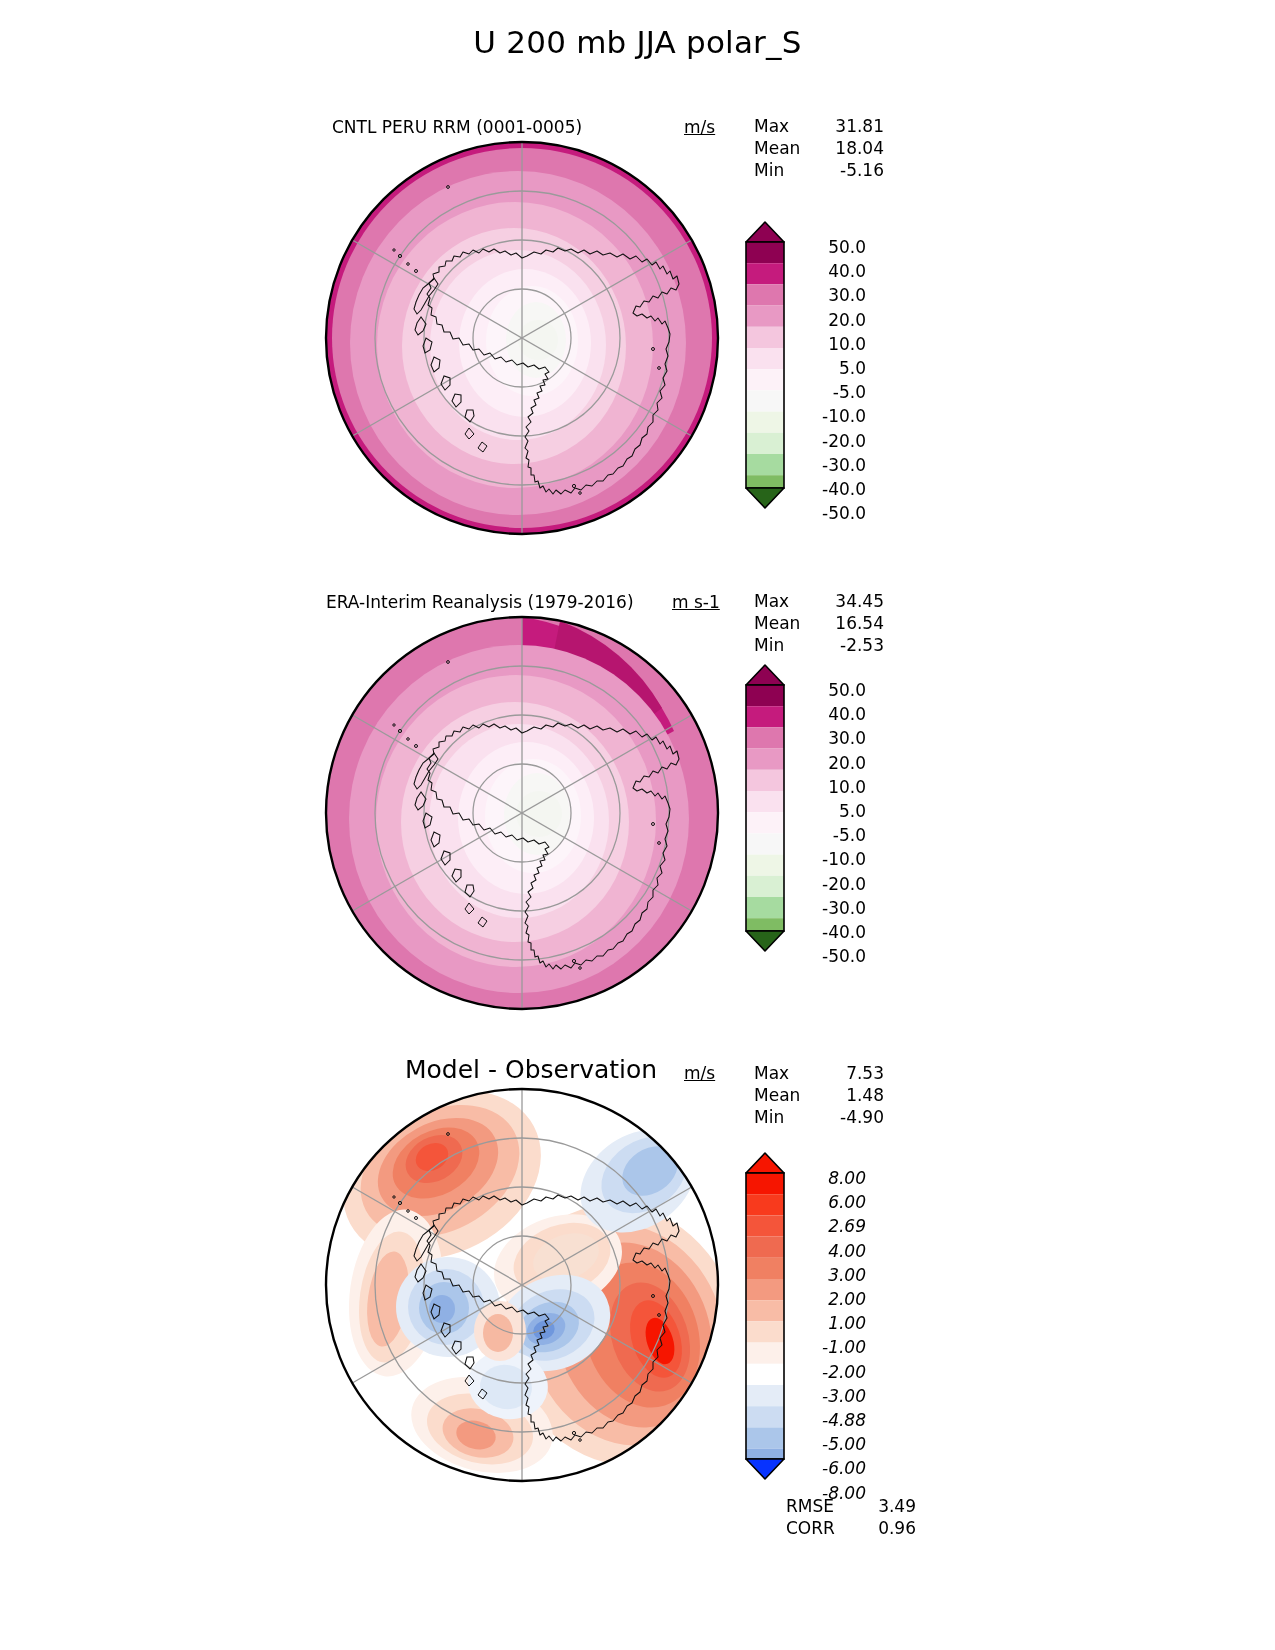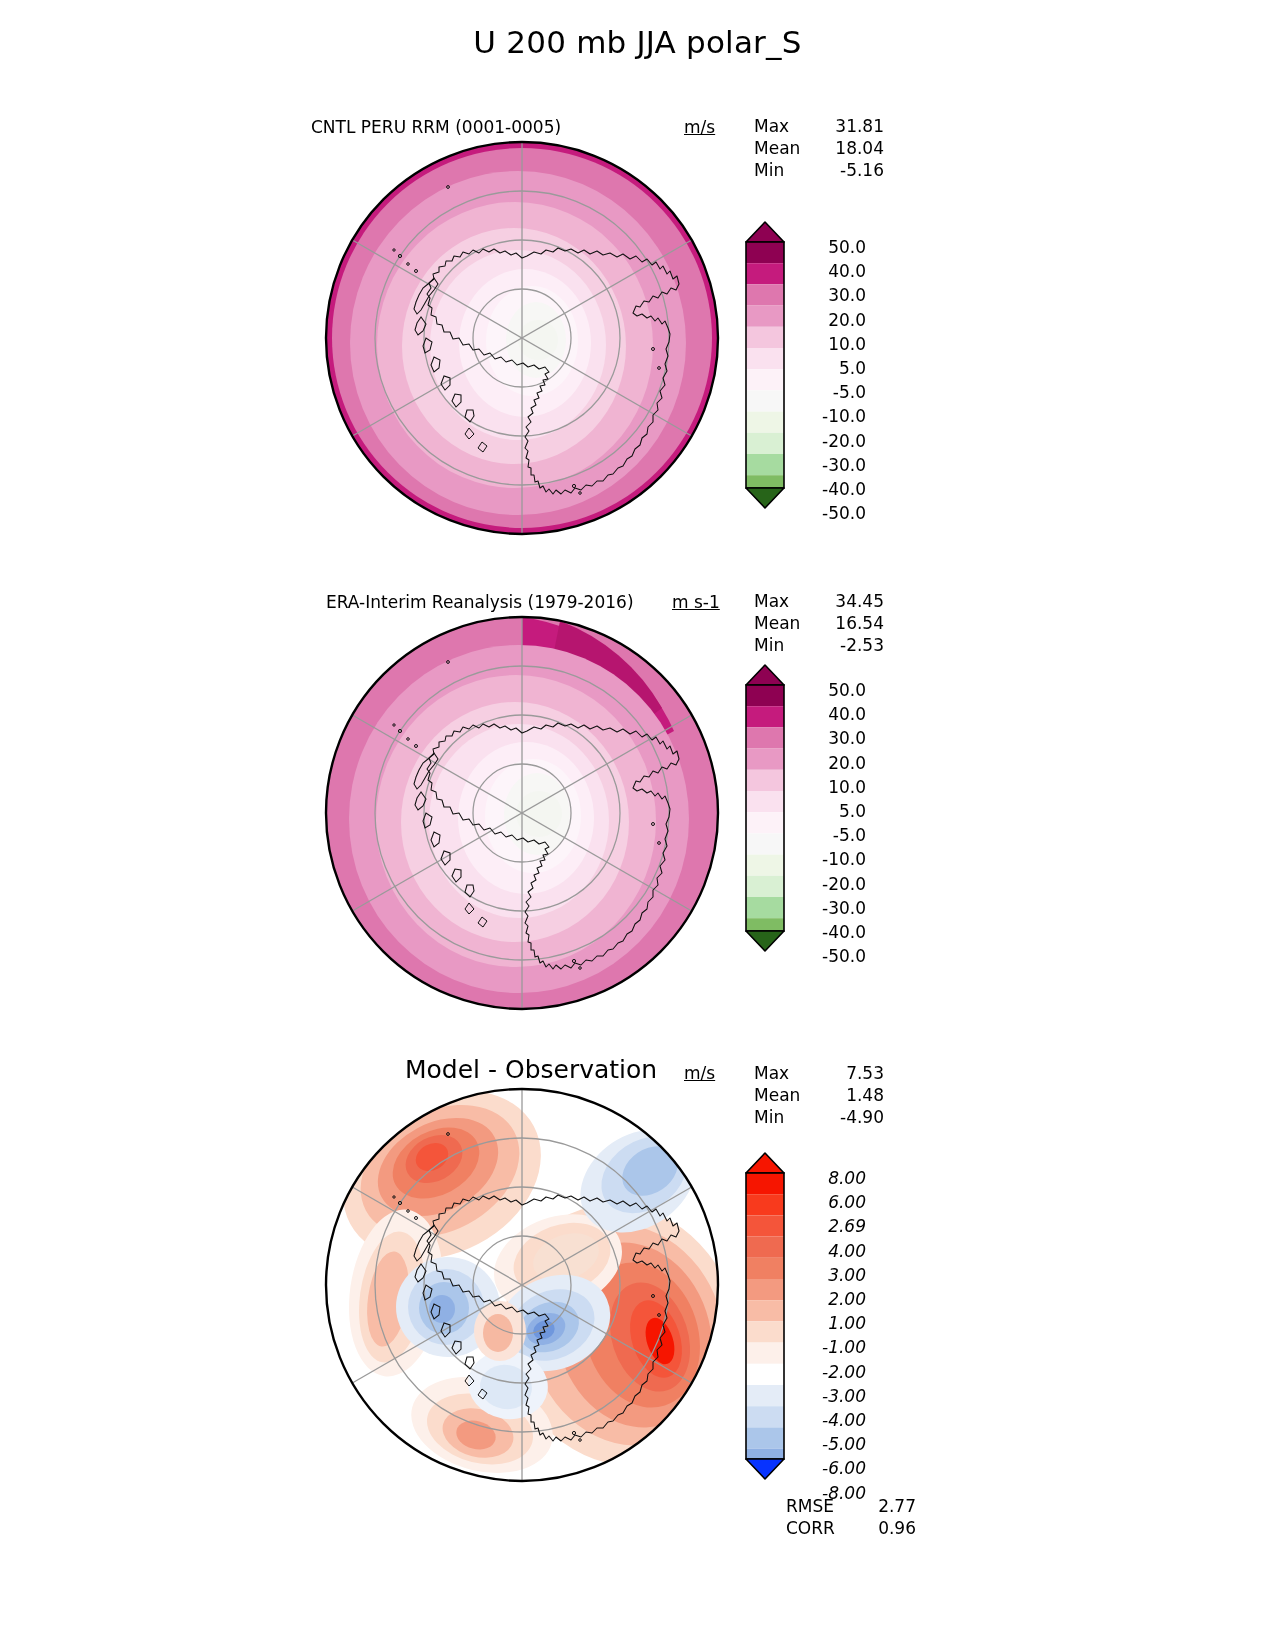--- a/index.html
+++ b/index.html
@@ -8,21 +8,21 @@
   .fig{position:absolute;inset:0;}
   #main-title{position:absolute;left:0;top:24px;width:1275px;text-align:center;
               font-size:31px;letter-spacing:.2px;}
   .panel{position:absolute;left:0;width:1275px;}
   #panel-1{top:110px;}
   #panel-2{top:585px;}
   #panel-3{top:1055px;}
   .panel-head{position:relative;height:34px;}
   .panel-title{position:absolute;font-size:17px;white-space:nowrap;}
   .panel-title.big{font-size:25px;}
-  #panel-1 .panel-title{left:311px;top:7px;}
+  #panel-1 .panel-title{left:332px;top:7px;}
   #panel-2 .panel-title{left:326px;top:7px;}
   #panel-3 .panel-title{left:405px;top:0px;}
   .panel-units{position:absolute;font-size:17px;white-space:nowrap;text-decoration:underline;}
   #panel-1 .panel-units{left:684px;top:7px;}
   #panel-2 .panel-units{left:672px;top:7px;}
   #panel-3 .panel-units{left:684px;top:8px;}
   .stats{position:absolute;font-size:17px;line-height:22px;}
   .stats .row{position:relative;height:22px;width:130px;}
   .stats .k{position:absolute;left:0;}
   .stats .v{position:absolute;right:0;}
@@ -389,31 +389,31 @@
       <div>8.00</div>
       <div>6.00</div>
       <div>2.69</div>
       <div>4.00</div>
       <div>3.00</div>
       <div>2.00</div>
       <div>1.00</div>
       <div>-1.00</div>
       <div>-2.00</div>
       <div>-3.00</div>
-      <div>-4.00</div>
+      <div>-4.88</div>
       <div>-5.00</div>
       <div>-6.00</div>
       <div>-8.00</div>
     </div>
   </div>
 
   <div id="score">
     <div class="row">
       <span class="k">RMSE</span>
-      <span class="v">2.77</span>
+      <span class="v">3.49</span>
     </div>
     <div class="row">
       <span class="k">CORR</span>
       <span class="v">0.96</span>
     </div>
   </div>
 
 </div>
 
 </body></html>

